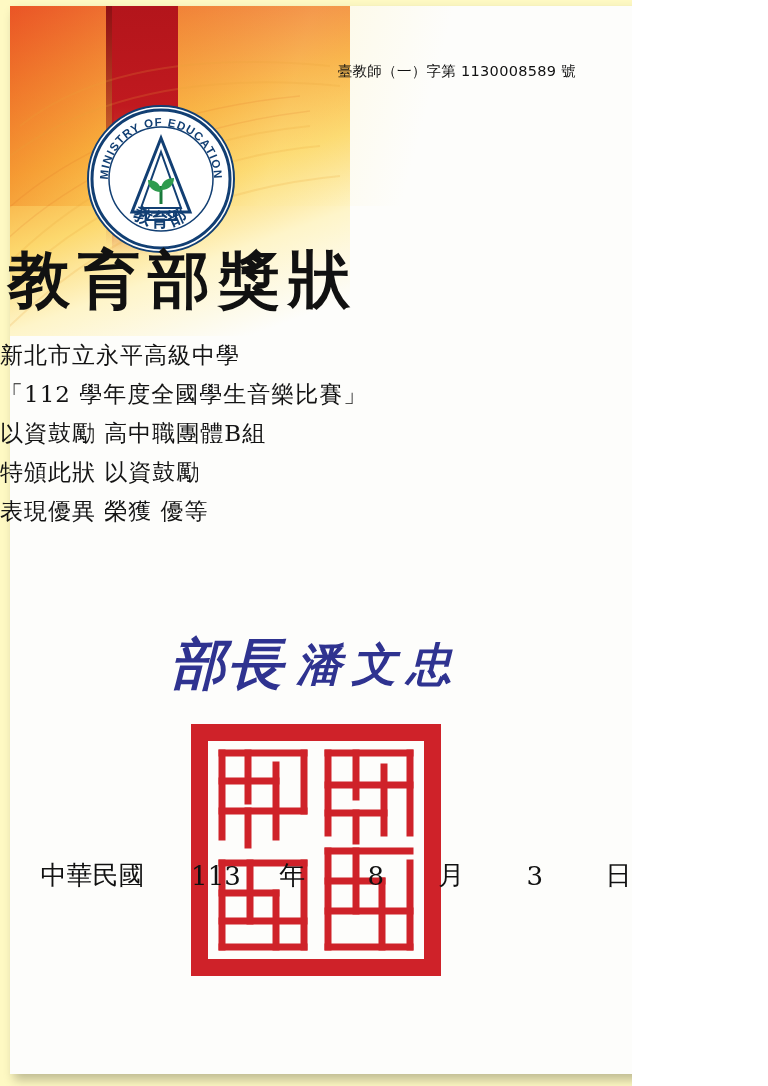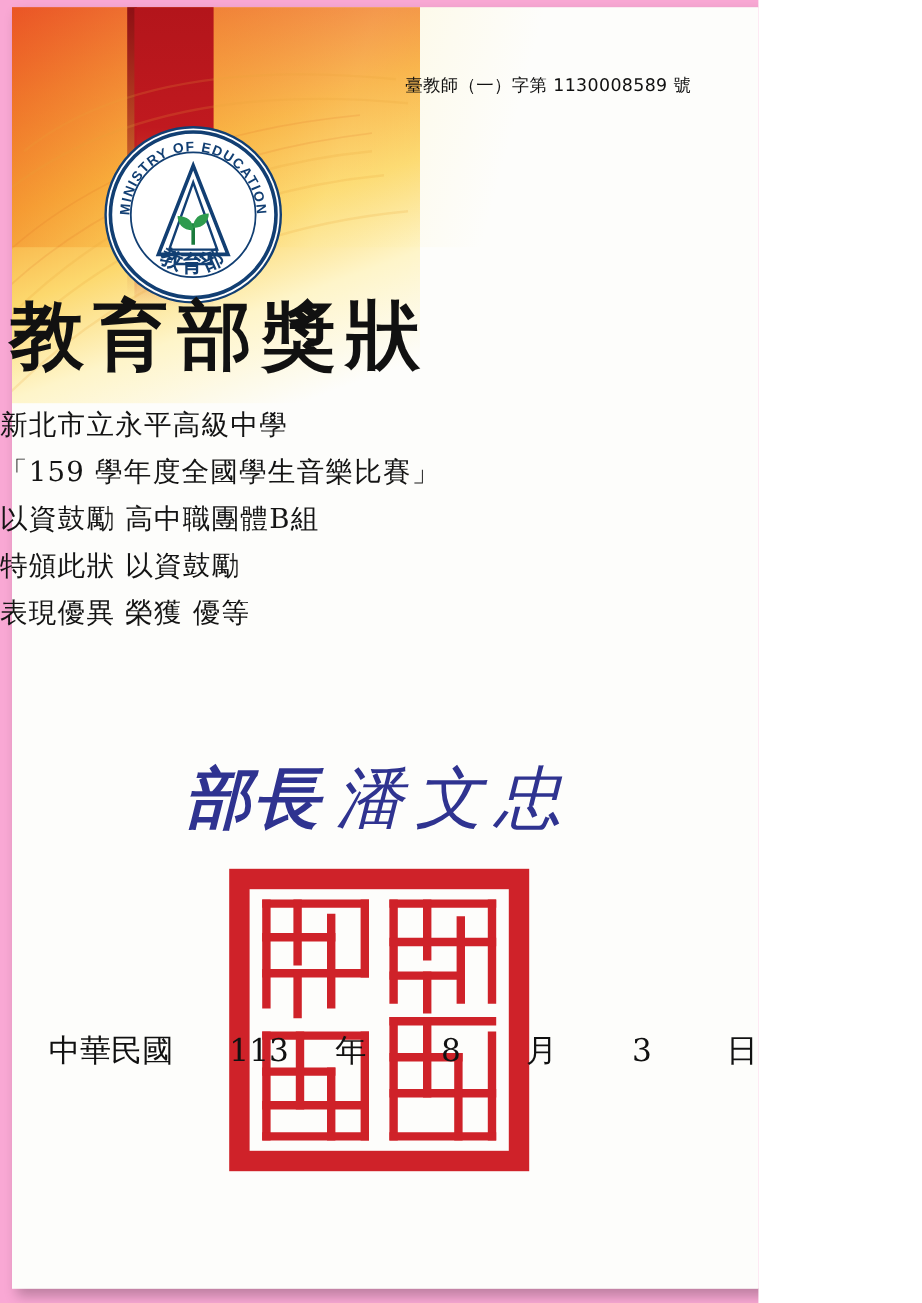--- a/index.html
+++ b/index.html
@@ -11,21 +11,21 @@
     width: 768px;
     height: 1086px;
     font-family: "Liberation Serif", serif;
     overflow: hidden;
   }
 
   #certificate {
     position: relative;
     width: 632px;
     height: 1086px;
-    background: #f9a8d4;
+    background: #fef9c3;
     overflow: hidden;
   }
 
   
   .paper {
     position: absolute;
     left: 10px;
     top: 6px;
     width: 742px;
     height: 1068px;
@@ -156,23 +156,23 @@
     font-family: "DejaVu Serif", serif;
     font-weight: bold;
     font-style: italic;
     font-size: 55px;
     letter-spacing: 2px;
     vertical-align: middle;
     color: #2f3390;
   }
   .sig-name {
     font-family: "DejaVu Serif", serif;
-    font-weight: normal;
+    font-weight: bold;
     font-style: italic;
-    font-size: 56px;
+    font-size: 45px;
     letter-spacing: 10px;
     vertical-align: middle;
     margin-left: 8px;
     color: #2f3390;
   }
 
   
   .seal {
     position: absolute;
     left: 50%;
@@ -261,21 +261,21 @@
     </g>
     <text font-family="'DejaVu Serif', serif" font-size="18" font-weight="bold" fill="#123f73" letter-spacing="2">
       <textPath href="#arcBottom" startOffset="50%" text-anchor="middle">教育部</textPath>
     </text>
   </svg>
 
   <div class="main-title">教育部獎狀</div>
 
   <div class="body-lines">
     <div class="body-line">新北市立永平高級中學</div>
-    <div class="body-line">「159 學年度全國學生音樂比賽」</div>
+    <div class="body-line">「112 學年度全國學生音樂比賽」</div>
     <div class="body-line">以資鼓勵  高中職團體B組</div>
     <div class="body-line">特頒此狀  以資鼓勵</div>
     <div class="body-line">表現優異  榮獲  優等</div>
   </div>
 
   <div class="signature">
     <span class="sig-title">部長</span>
     <span class="sig-name">潘文忠</span>
   </div>
 

